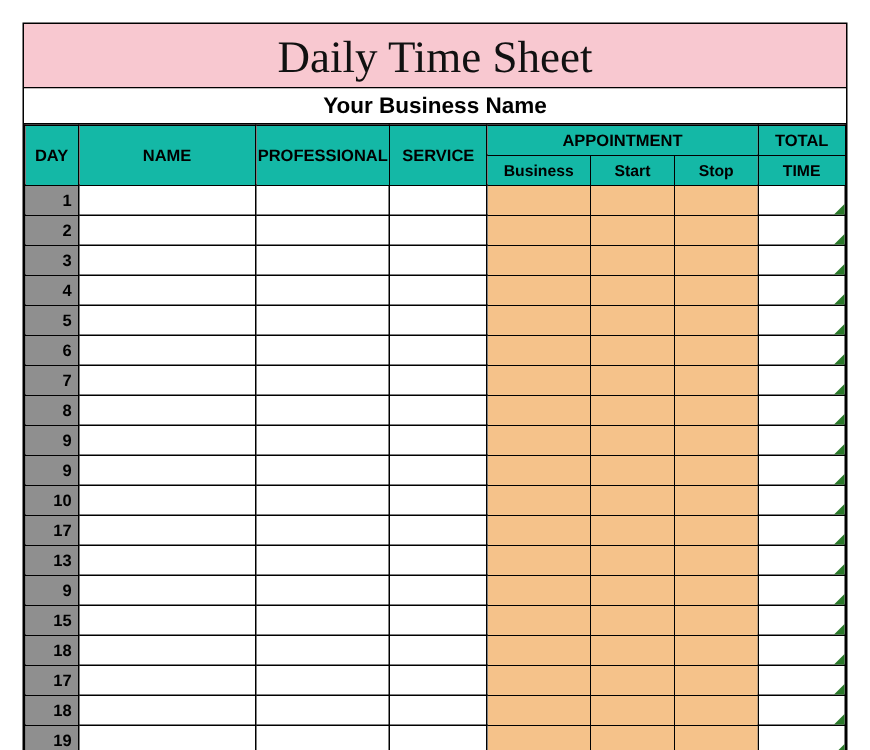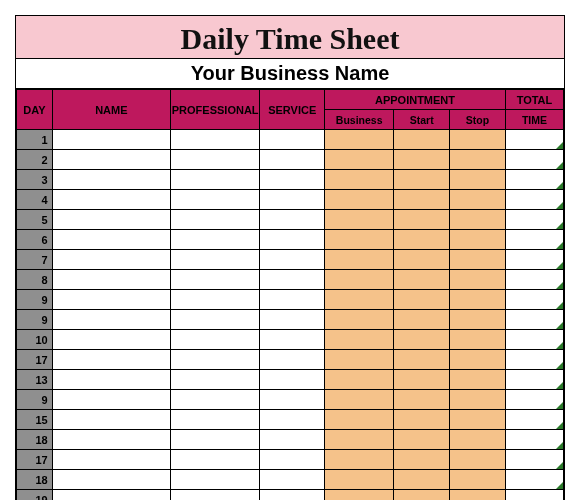--- a/index.html
+++ b/index.html
@@ -17,47 +17,47 @@
   .title-row {
     background: #f8c8d0;
     text-align: center;
     padding: 6px 0 2px 0;
     border-bottom: 1px solid #000;
   }
   .title-row h1 {
     margin: 0;
     font-family: "Times New Roman", serif;
     font-size: 30px;
-    font-weight: bold;
+    font-weight: normal;
     color: #111;
   }
   .subtitle-row {
     text-align: center;
     font-weight: bold;
-    font-size: 20px;
+    font-size: 15px;
     padding: 3px 0;
     border-bottom: 1px solid #000;
     background: #fff;
   }
   table {
     border-collapse: collapse;
     width: 100%;
     table-layout: fixed;
   }
   th, td {
     border: 1px solid #000;
     font-size: 11px;
     padding: 0;
     height: 20px;
     text-align: center;
     vertical-align: middle;
     position: relative;
   }
   th {
-    background: #be185d;
+    background: #14b8a6;
     font-weight: bold;
     text-align: center;
   }
   .col-day   { width: 32px; }
   .col-name  { width: 106px; }
   .col-prof  { width: 80px; }
   .col-serv  { width: 58px; }
   .col-sched { width: 62px; }
   .col-start { width: 50px; }
   .col-stop  { width: 50px; }

